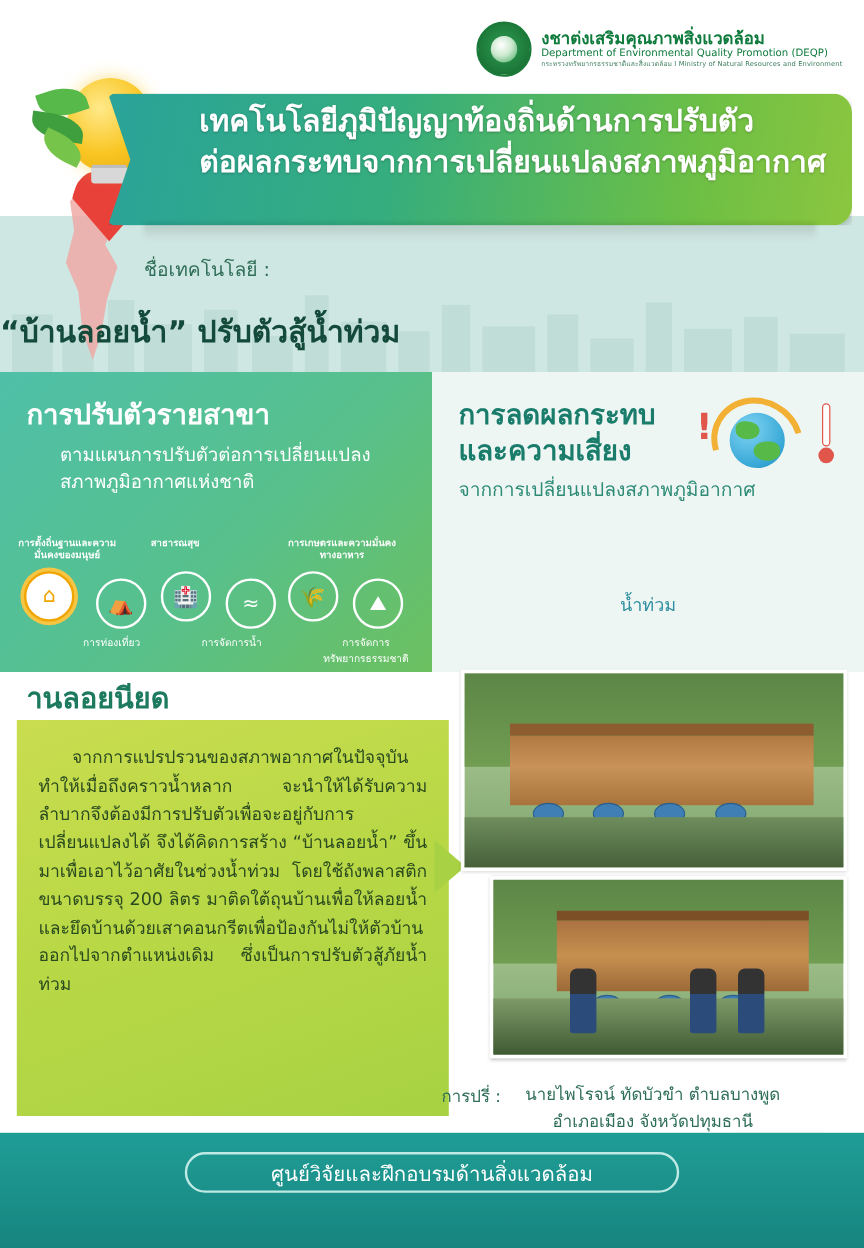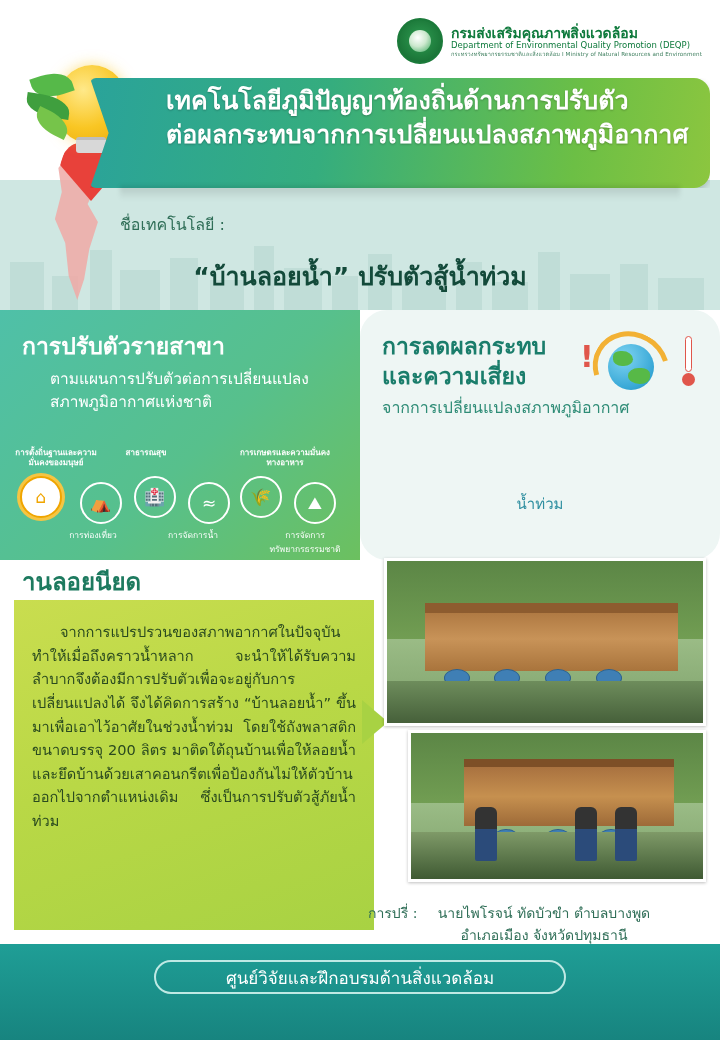--- a/index.html
+++ b/index.html
@@ -100,37 +100,36 @@
     opacity: .30;
   }
 
   
   .tech-label {
     position: absolute; top: 212px; left: 120px;
     font-size: 16px; color: #2f6e57;
   }
   .tech-name {
     position: absolute; top: 256px; left: 0; width: 720px;
-    text-align: center; font-size: 25px; font-weight: bold; color: #134a3a;
+    text-align: left; font-size: 25px; font-weight: bold; color: #134a3a;
   }
 
   
   .panel-left {
     position: absolute; top: 310px; left: 0; width: 360px; height: 250px;
     background: linear-gradient(135deg, #4fc0a8 0%, #57c08c 55%, #6cc05f 100%);
     padding: 22px 20px 0 22px;
   }
   .panel-left h2 { color: #ffffff; font-size: 23px; font-weight: bold; line-height: 1.3; }
   .panel-left p { color: #ffffff; font-size: 15.5px; line-height: 1.5; margin-top: 6px; margin-left: 28px; }
 
   .panel-right {
     position: absolute; top: 310px; left: 360px; width: 360px; height: 250px;
     background: #eef6f4;
     padding: 22px 20px 0 22px;
-    border-radius: 27px;
   }
   .panel-right h2 { color: #1a7d6b; font-size: 23px; font-weight: bold; line-height: 1.3; }
   .panel-right p { color: #2e8c76; font-size: 16px; line-height: 1.45; margin-top: 4px; }
   .risk-value {
     position: absolute; top: 182px; left: 0; width: 360px; text-align: center;
     color: #2f8fa0; font-size: 15px;
   }
   .globe-icons { position: absolute; top: 18px; right: 22px; width: 120px; height: 86px; }
   .globe {
     position: absolute; top: 16px; left: 30px; width: 46px; height: 46px; border-radius: 50%;
@@ -282,21 +281,21 @@
 </style>
 </head>
 <body>
 
 <div class="poster">
 
   <div class="top-band"></div>
   <div class="logo-block">
     <div class="logo-mark"></div>
     <div class="logo-text">
-      <div class="th">กรมส่งเสริมคุณภาพสิ่งแวดล้อม</div>
+      <div class="th">งชาต่งเสริมคุณภาพสิ่งแวดล้อม</div>
       <div class="en">Department of Environmental Quality Promotion (DEQP)</div>
       <div class="sub">กระทรวงทรัพยากรธรรมชาติและสิ่งแวดล้อม I Ministry of Natural Resources and Environment</div>
     </div>
   </div>
 
   <svg class="skyline" viewBox="0 0 720 78" preserveAspectRatio="none">
     <g fill="#9fc9bf">
       <rect x="10" y="30" width="34" height="48"></rect>
       <rect x="52" y="44" width="26" height="34"></rect>
       <rect x="90" y="18" width="22" height="60"></rect>

